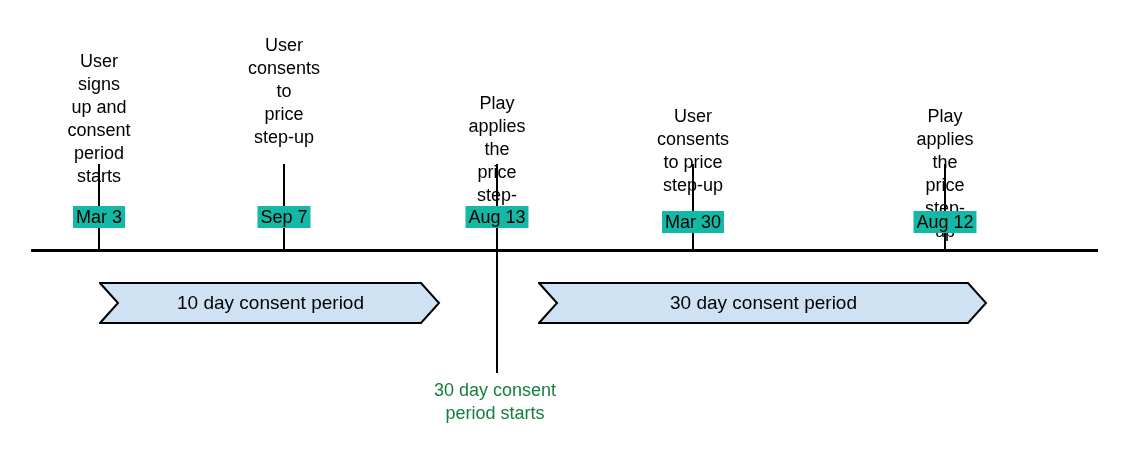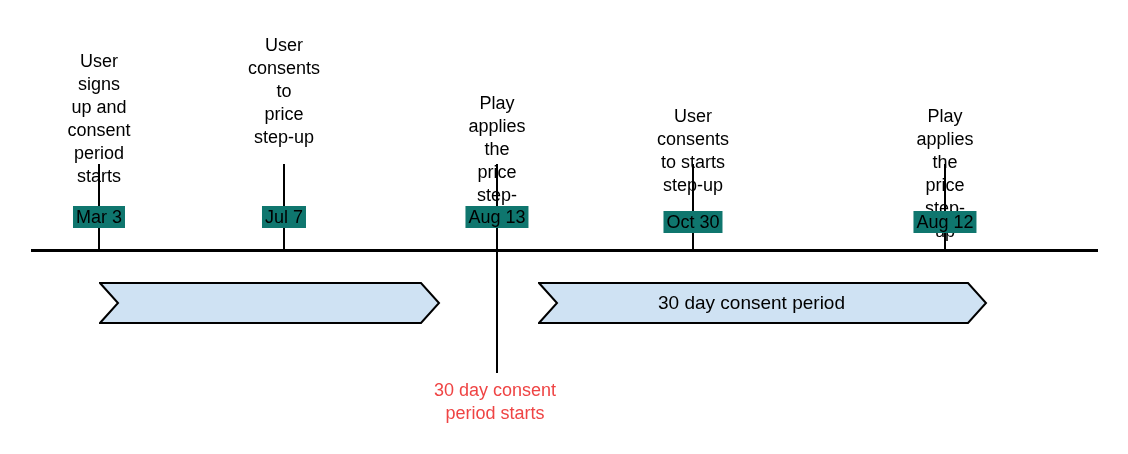--- a/index.html
+++ b/index.html
@@ -37,21 +37,21 @@
     left: -1px;
     top: 164px;
     width: 2px;
     height: 87px;
     background: #000000;
   }
   .chip {
     position: absolute;
     transform: translateX(-50%);
     left: 0;
-    background: #0f766e;
+    background: #14b8a6;
     font-size: 18px;
     line-height: 22px;
     padding: 0 3px;
     white-space: nowrap;
     color: #000000;
   }
   .axis {
     position: absolute;
     left: 31px;
     top: 249px;
@@ -69,21 +69,21 @@
   }
   .belowlabel {
     position: absolute;
     left: 495px;
     top: 379px;
     transform: translateX(-50%);
     text-align: center;
     white-space: pre-line;
     font-size: 18px;
     line-height: 23px;
-    color: #ef4444;
+    color: #15803d;
   }
   .period-svg {
     position: absolute;
     top: 281px;
     height: 44px;
   }
   .period-svg polygon {
     fill: #cfe2f3;
     stroke: #000000;
     stroke-width: 2;
@@ -96,21 +96,21 @@
     display: flex;
     align-items: center;
     justify-content: center;
     font-size: 19px;
     color: #000000;
     pointer-events: none;
   }
   .p1s { left: 99px;  width: 343px; }
   .p2s { left: 538px; width: 451px; }
   .p1l { left: 99px;  width: 343px; }
-  .p2l { left: 526px; width: 451px; }
+  .p2l { left: 538px; width: 451px; }
 </style>
 </head>
 <body>
 
 <div class="canvas">
 
   <div class="event" style="left:99px">
     <div class="tick"></div>
     <div class="elabel" style="top:50px">User signs
 up and
@@ -118,52 +118,53 @@
 period starts</div>
     <div class="chip" style="top:206px">Mar 3</div>
   </div>
 
   <div class="event" style="left:284px">
     <div class="tick"></div>
     <div class="elabel" style="top:34px">User
 consents to
 price
 step-up</div>
-    <div class="chip" style="top:206px">Jul 7</div>
+    <div class="chip" style="top:206px">Sep 7</div>
   </div>
 
   <div class="event" style="left:497px">
     <div class="tick"></div>
     <div class="elabel" style="top:92px">Play applies the
 price step-up</div>
     <div class="chip" style="top:206px">Aug 13</div>
   </div>
 
   <div class="event" style="left:693px">
     <div class="tick"></div>
-    <div class="elabel" style="top:105px">User consents to starts
+    <div class="elabel" style="top:105px">User consents to price
 step-up</div>
-    <div class="chip" style="top:211px">Oct 30</div>
+    <div class="chip" style="top:211px">Mar 30</div>
   </div>
 
   <div class="event" style="left:945px">
     <div class="tick"></div>
     <div class="elabel" style="top:105px">Play applies the
 price step-up</div>
     <div class="chip" style="top:211px">Aug 12</div>
   </div>
 
   <div class="axis"></div>
 
   <div class="extline"></div>
   <div class="belowlabel">30 day consent
 period starts</div>
 
   <svg class="period-svg p1s" viewBox="0 0 343 44">
     <polygon points="1,2 322,2 340,22 322,42 1,42 19,22"></polygon>
   </svg>
+  <div class="period-label p1l">10 day consent period</div>
 
   <svg class="period-svg p2s" viewBox="0 0 451 44">
     <polygon points="1,2 430,2 448,22 430,42 1,42 19,22"></polygon>
   </svg>
   <div class="period-label p2l">30 day consent period</div>
 
 </div>
 
 </body></html>

